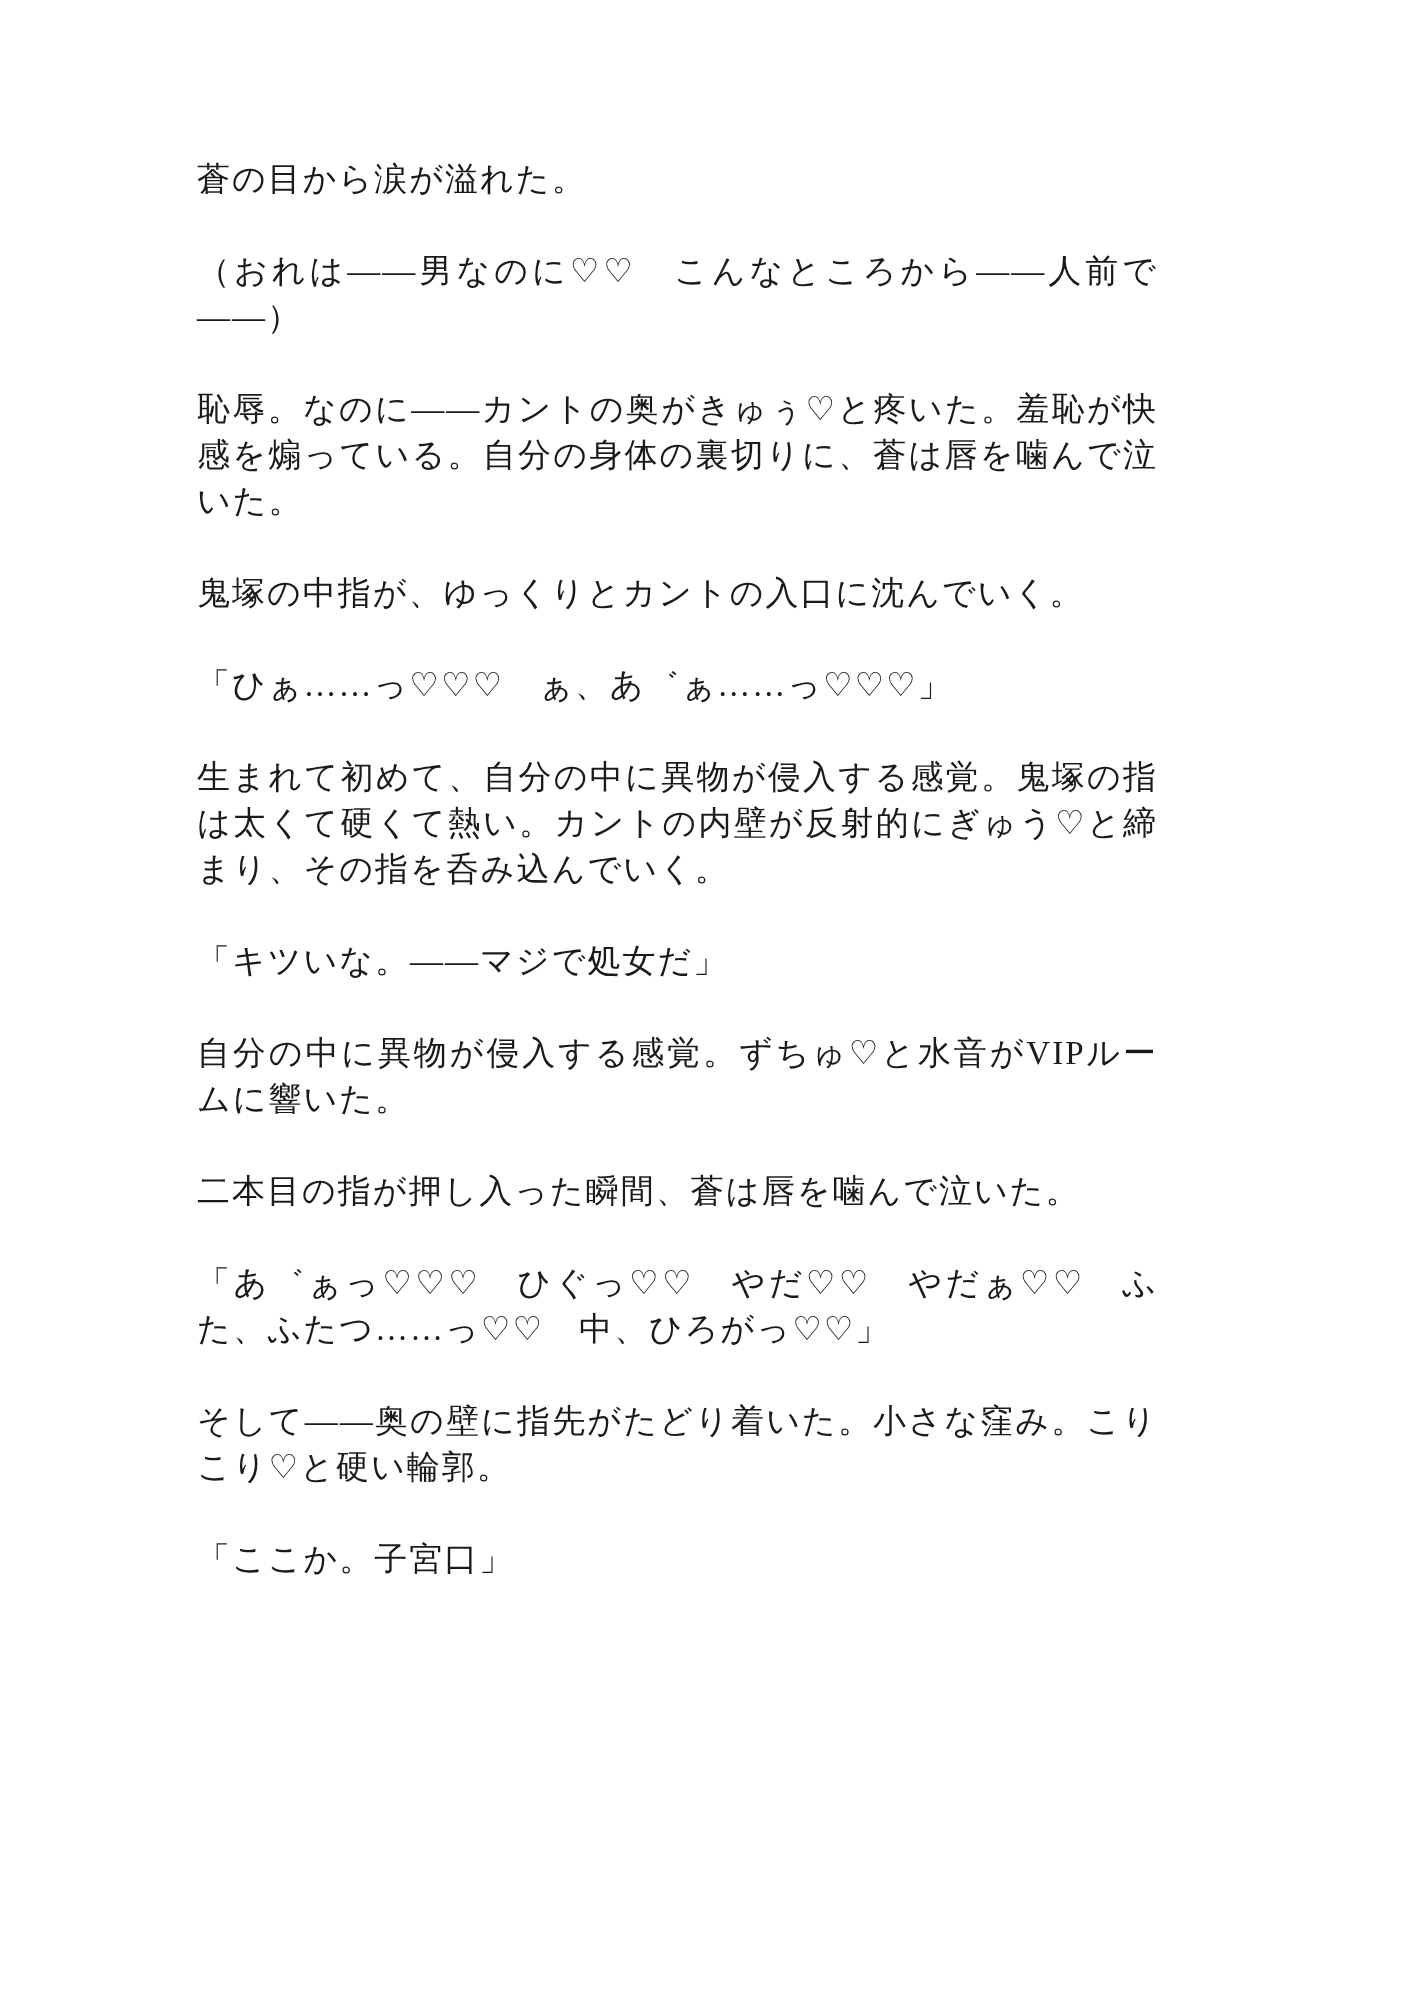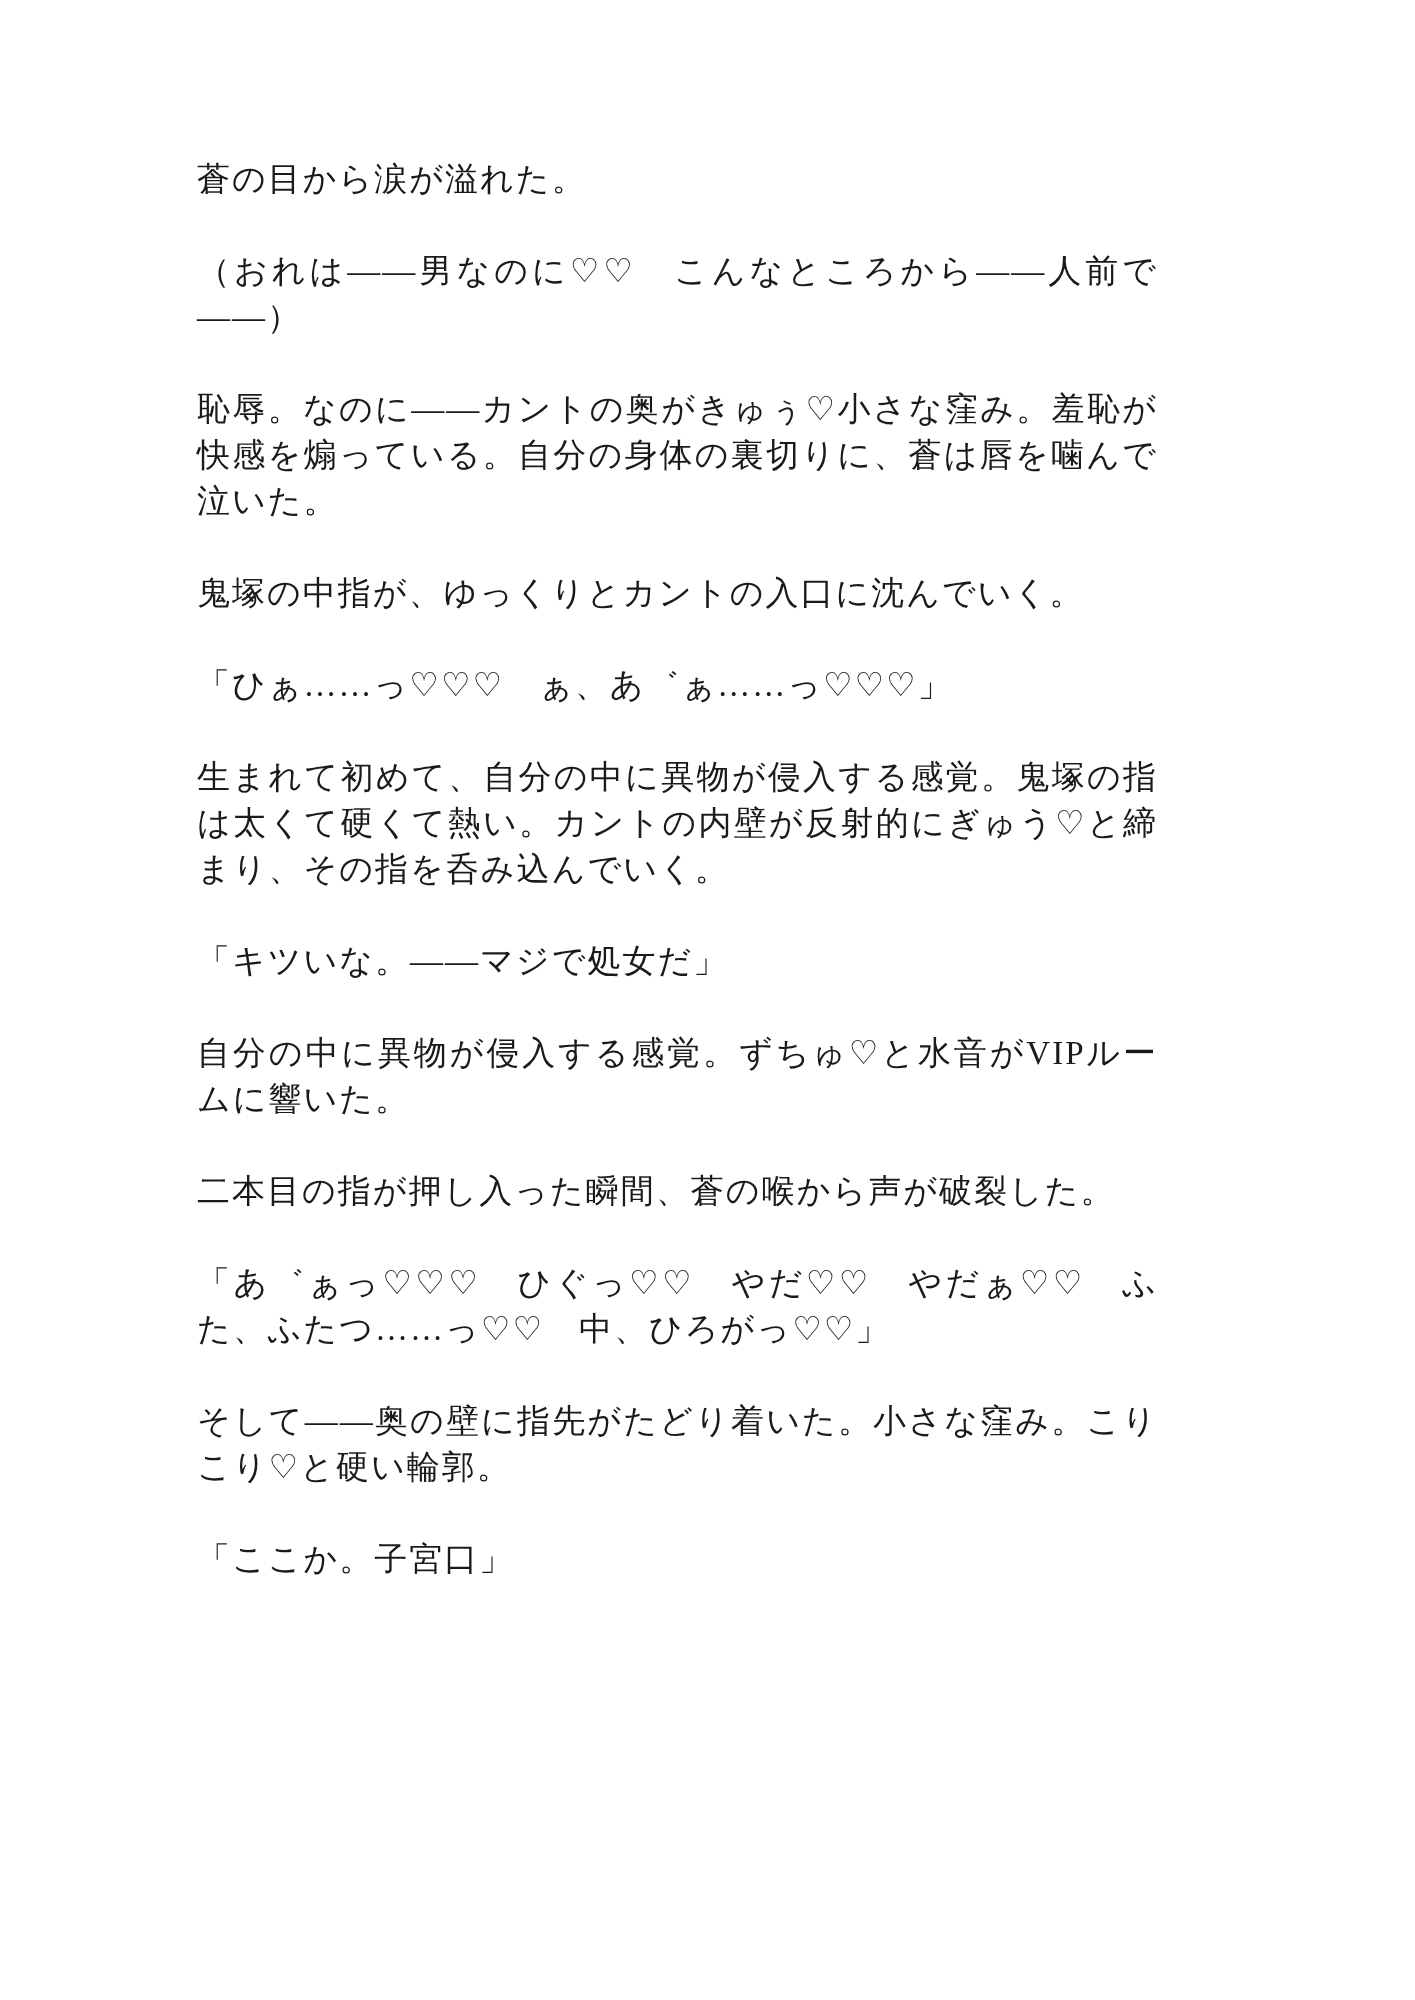--- a/index.html
+++ b/index.html
@@ -36,24 +36,24 @@
     margin-bottom: 7px;
   }
 </style>
 </head>
 <body>
 
 <div class="page">
   <div class="text-block">
     <p>蒼の目から涙が溢れた。</p>
     <p>（おれは——男なのに♡♡　こんなところから——人前で——）</p>
-    <p>恥辱。なのに——カントの奥がきゅぅ♡小さな窪み。羞恥が快感を煽っている。自分の身体の裏切りに、蒼は唇を噛んで泣いた。</p>
+    <p>恥辱。なのに——カントの奥がきゅぅ♡と疼いた。羞恥が快感を煽っている。自分の身体の裏切りに、蒼は唇を噛んで泣いた。</p>
     <p>鬼塚の中指が、ゆっくりとカントの入口に沈んでいく。</p>
     <p>「ひぁ……っ♡♡♡　ぁ、あ゛ぁ……っ♡♡♡」</p>
     <p>生まれて初めて、自分の中に異物が侵入する感覚。鬼塚の指は太くて硬くて熱い。カントの内壁が反射的にぎゅう♡と締まり、その指を呑み込んでいく。</p>
     <p>「キツいな。——マジで処女だ」</p>
     <p>自分の中に異物が侵入する感覚。ずちゅ♡と水音がVIPルームに響いた。</p>
-    <p>二本目の指が押し入った瞬間、蒼の喉から声が破裂した。</p>
+    <p>二本目の指が押し入った瞬間、蒼は唇を噛んで泣いた。</p>
     <p>「あ゛ぁっ♡♡♡　ひぐっ♡♡　やだ♡♡　やだぁ♡♡　ふた、ふたつ……っ♡♡　中、ひろがっ♡♡」</p>
     <p>そして——奥の壁に指先がたどり着いた。小さな窪み。こりこり♡と硬い輪郭。</p>
     <p>「ここか。子宮口」</p>
   </div>
 </div>
 
 </body></html>

